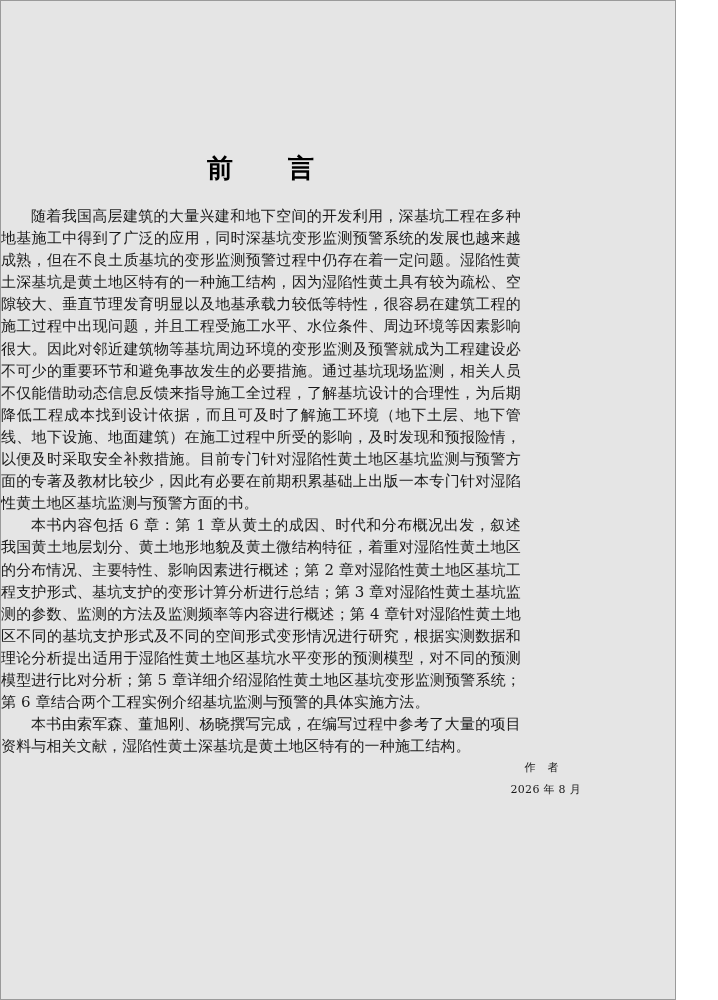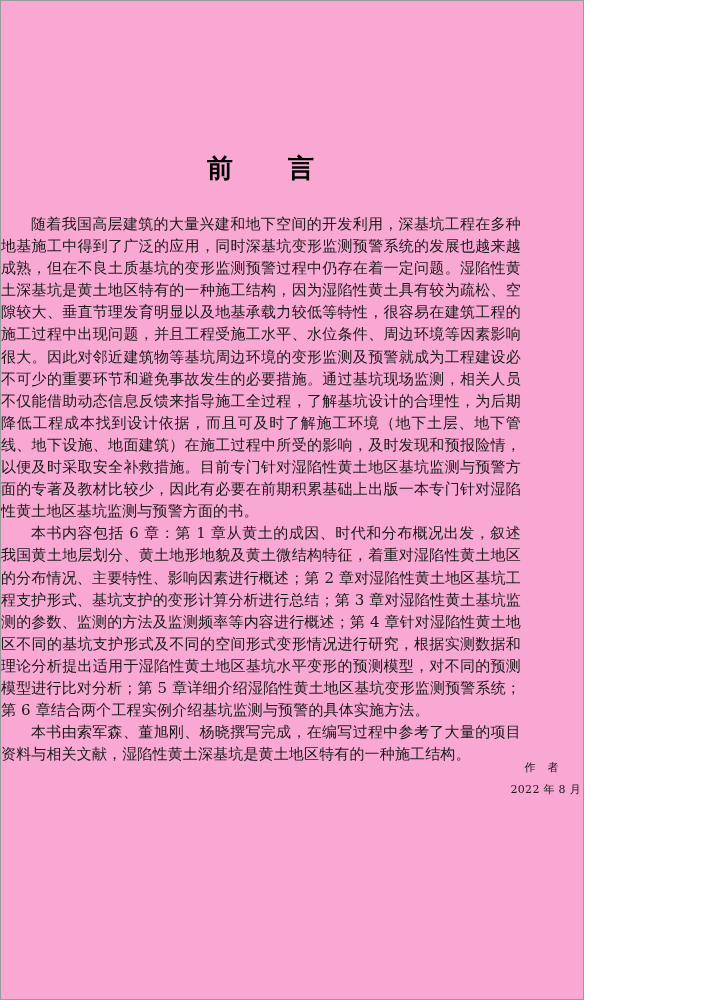--- a/index.html
+++ b/index.html
@@ -5,23 +5,23 @@
   html, body {
     margin: 0;
     padding: 0;
     background: #ffffff;
   }
   body {
     font-family: "DejaVu Serif", "Liberation Serif", serif;
   }
   .page {
     position: relative;
-    width: 584px;
+    width: 676px;
     height: 1000px;
-    background: #f9a8d4;
+    background: #e5e5e5;
     border: 1px solid #9a9a9a;
     box-sizing: border-box;
     overflow: hidden;
     text-decoration: underline;
   }
   .doc-title {
     margin: 0;
     padding: 0;
     text-align: center;
     font-size: 26px;
@@ -32,21 +32,21 @@
     position: absolute;
     left: 0;
     top: 150px;
     width: 520px;
     line-height: 34px;
     white-space: pre;
   }
   .body-block {
     position: absolute;
     left: 0;
-    top: 212px;
+    top: 204px;
     width: 520px;
   }
   p.para {
     margin: 0;
     padding: 0;
     font-size: 15px;
     line-height: 22.1px;
     color: #1a1a1a;
     text-align: justify;
     text-justify: inter-ideograph;
@@ -86,16 +86,16 @@
   <h1 class="doc-title">前　　言</h1>
 
   <div class="body-block">
     <p class="para">随着我国高层建筑的大量兴建和地下空间的开发利用，深基坑工程在多种地基施工中得到了广泛的应用，同时深基坑变形监测预警系统的发展也越来越成熟，但在不良土质基坑的变形监测预警过程中仍存在着一定问题。湿陷性黄土深基坑是黄土地区特有的一种施工结构，因为湿陷性黄土具有较为疏松、空隙较大、垂直节理发育明显以及地基承载力较低等特性，很容易在建筑工程的施工过程中出现问题，并且工程受施工水平、水位条件、周边环境等因素影响很大。因此对邻近建筑物等基坑周边环境的变形监测及预警就成为工程建设必不可少的重要环节和避免事故发生的必要措施。通过基坑现场监测，相关人员不仅能借助动态信息反馈来指导施工全过程，了解基坑设计的合理性，为后期降低工程成本找到设计依据，而且可及时了解施工环境（地下土层、地下管线、地下设施、地面建筑）在施工过程中所受的影响，及时发现和预报险情，以便及时采取安全补救措施。目前专门针对湿陷性黄土地区基坑监测与预警方面的专著及教材比较少，因此有必要在前期积累基础上出版一本专门针对湿陷性黄土地区基坑监测与预警方面的书。</p>
     <p class="para">本书内容包括 6 章：第 1 章从黄土的成因、时代和分布概况出发，叙述我国黄土地层划分、黄土地形地貌及黄土微结构特征，着重对湿陷性黄土地区的分布情况、主要特性、影响因素进行概述；第 2 章对湿陷性黄土地区基坑工程支护形式、基坑支护的变形计算分析进行总结；第 3 章对湿陷性黄土基坑监测的参数、监测的方法及监测频率等内容进行概述；第 4 章针对湿陷性黄土地区不同的基坑支护形式及不同的空间形式变形情况进行研究，根据实测数据和理论分析提出适用于湿陷性黄土地区基坑水平变形的预测模型，对不同的预测模型进行比对分析；第 5 章详细介绍湿陷性黄土地区基坑变形监测预警系统；第 6 章结合两个工程实例介绍基坑监测与预警的具体实施方法。</p>
     <p class="para">本书由索军森、董旭刚、杨晓撰写完成，在编写过程中参考了大量的项目资料与相关文献，湿陷性黄土深基坑是黄土地区特有的一种施工结构。</p>
   </div>
 
   <div class="signature">
     <span class="sig-author">作　者</span>
-    <span class="sig-date">2022 年 8 月</span>
+    <span class="sig-date">2026 年 8 月</span>
   </div>
 
 </div>
 
 </body></html>

